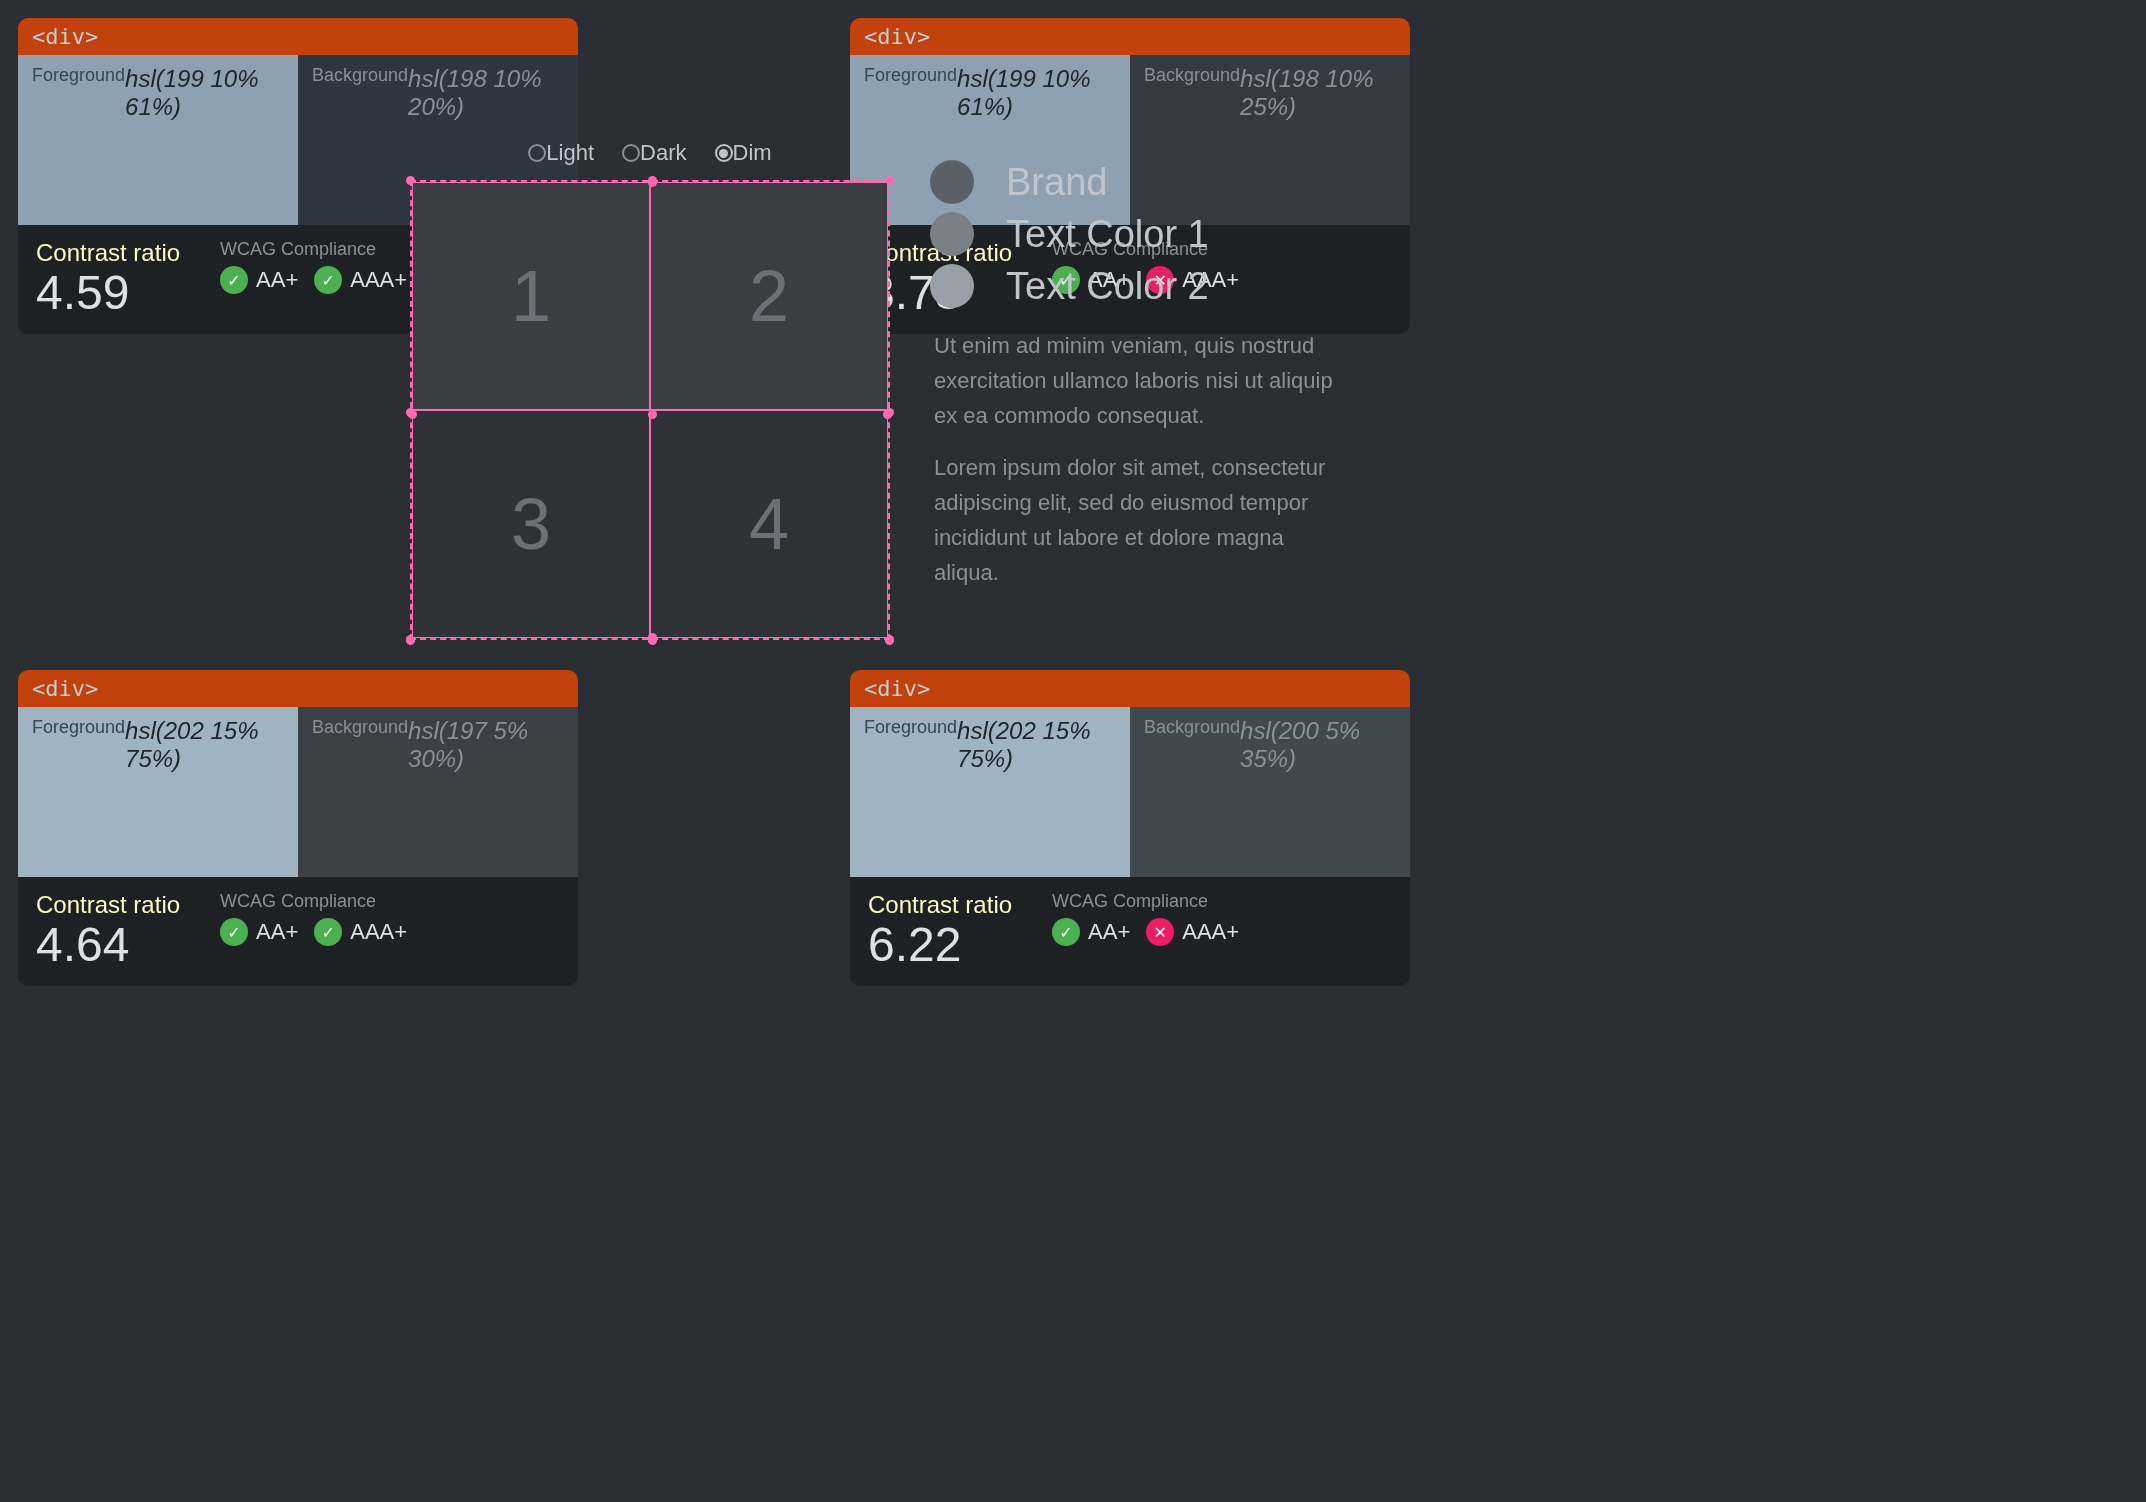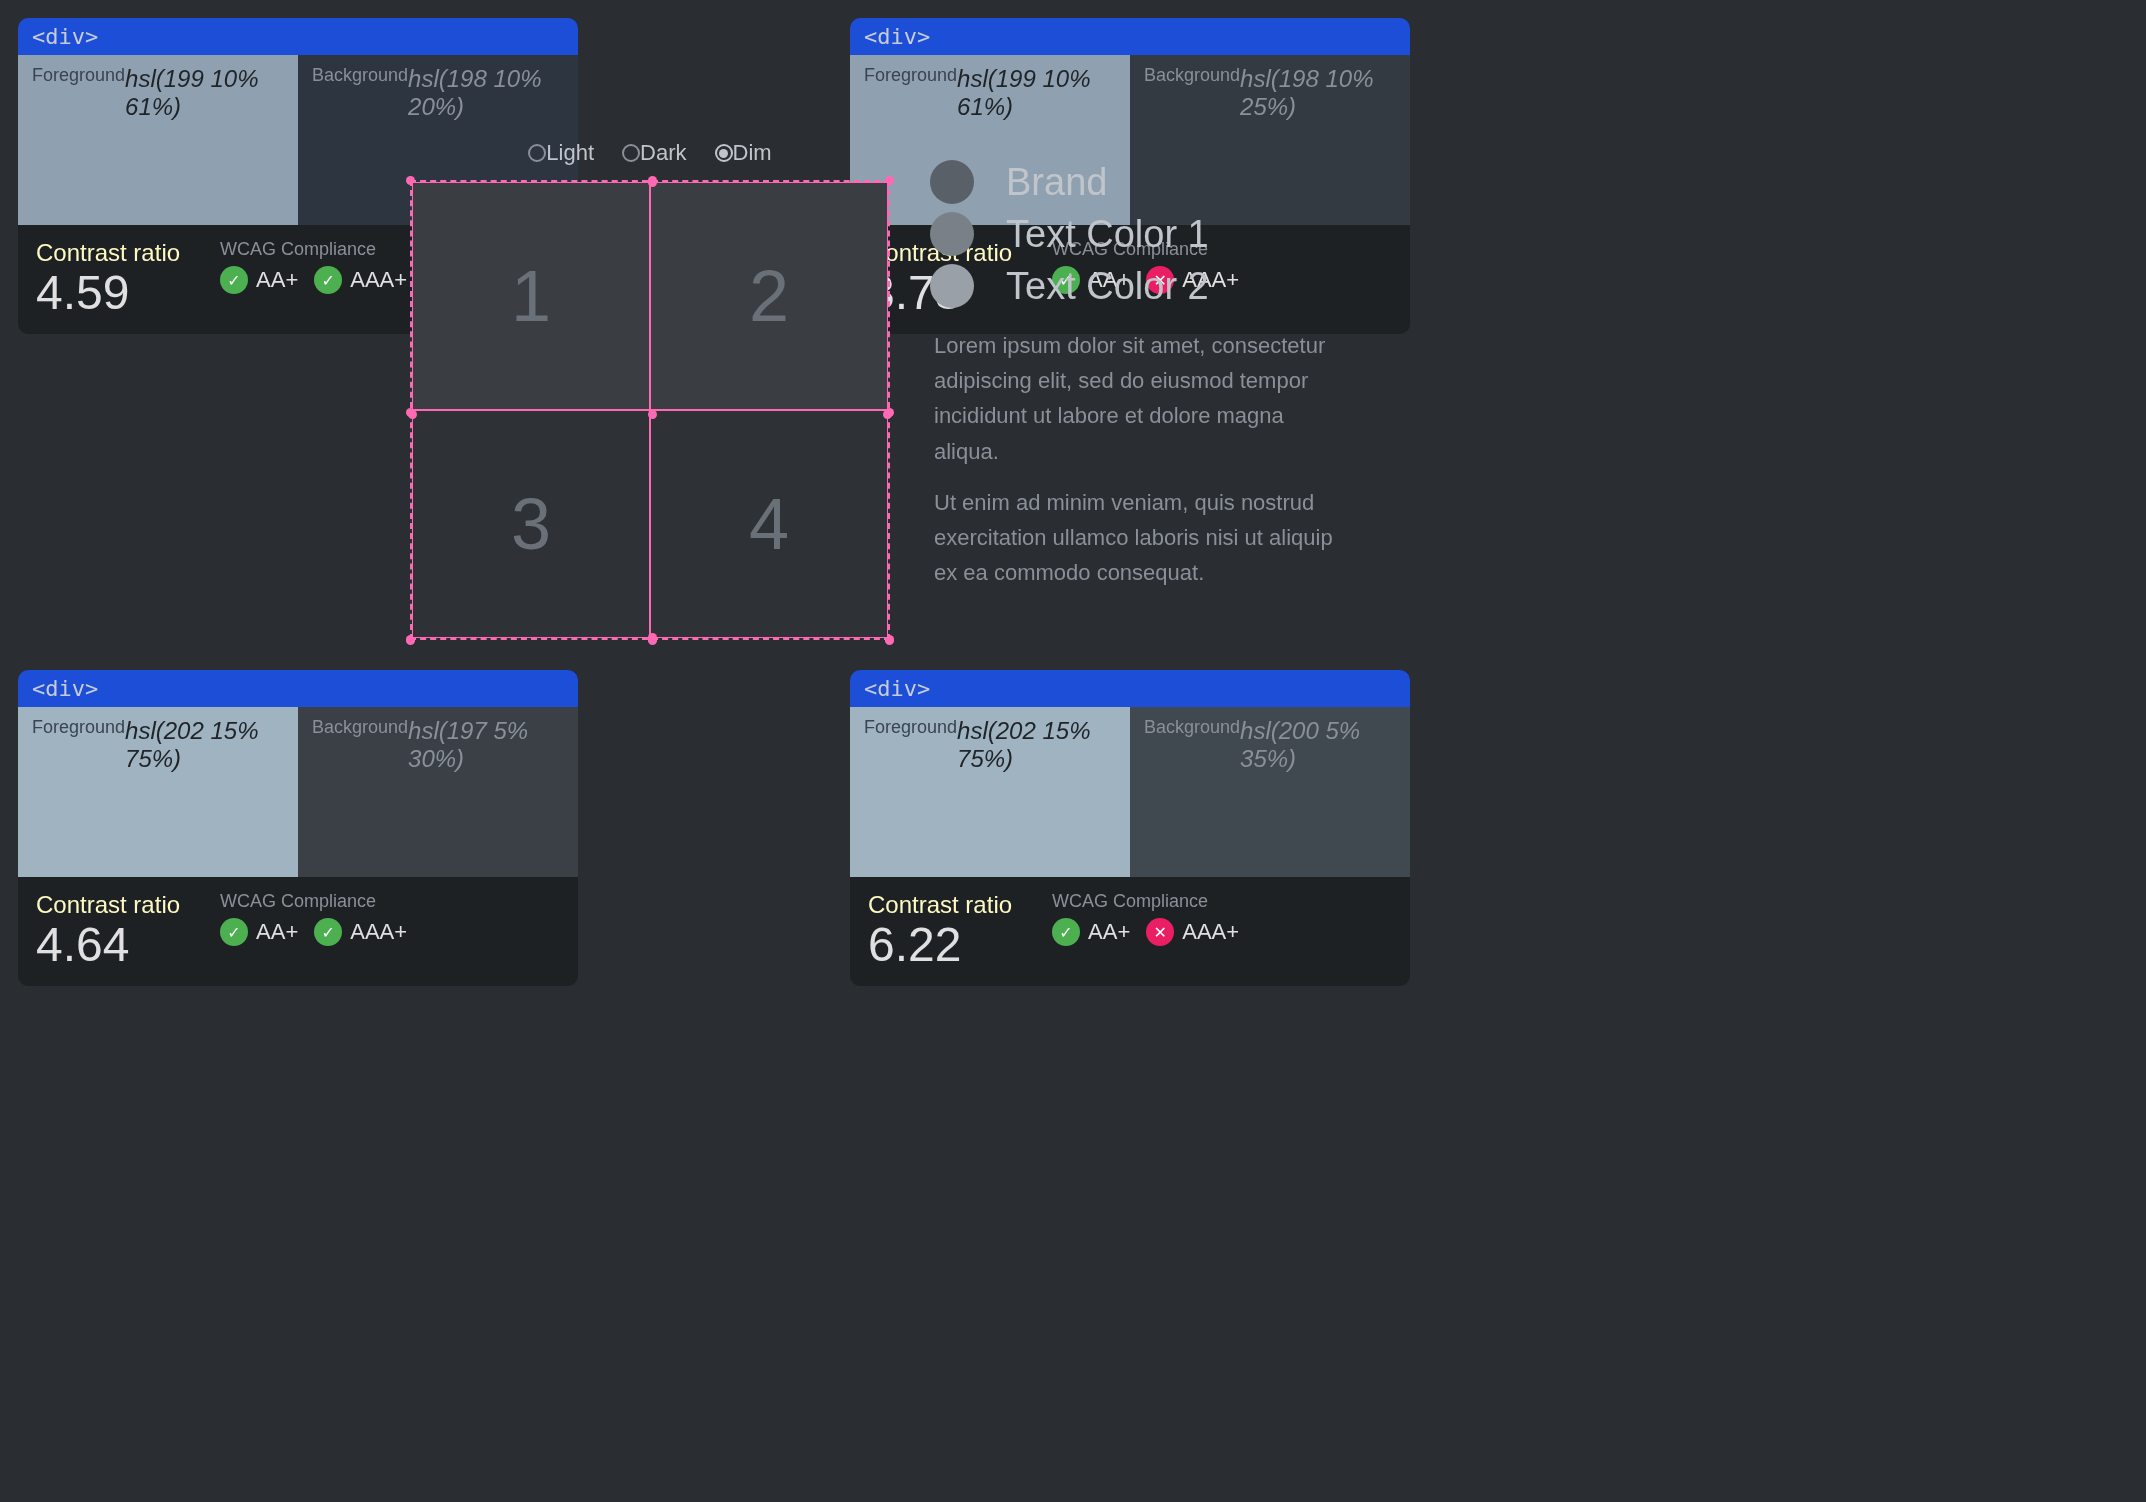--- a/index.html
+++ b/index.html
@@ -14,21 +14,21 @@
     }
 
     .card {
       background: #1e2124;
       border-radius: 10px;
       overflow: hidden;
       position: absolute;
     }
 
     .card-title {
-      background: #1d4ed8;
+      background: #c2410c;
       padding: 6px 14px;
       font-size: 22px;
       color: #c8cdd3;
       font-family: monospace;
     }
 
     .color-swatches {
       display: flex;
       flex-direction: row;
     }
@@ -496,16 +496,16 @@
   <div class="legend-item">
     <div class="legend-circle legend-text1"></div>
     <span class="legend-label">Text Color 1</span>
   </div>
   <div class="legend-item">
     <div class="legend-circle legend-text2"></div>
     <span class="legend-label">Text Color 2</span>
   </div>
 
   <div class="body-text">
+    <p>Ut enim ad minim veniam, quis nostrud exercitation ullamco laboris nisi ut aliquip ex ea commodo consequat.</p>
     <p>Lorem ipsum dolor sit amet, consectetur adipiscing elit, sed do eiusmod tempor incididunt ut labore et dolore magna aliqua.</p>
-    <p>Ut enim ad minim veniam, quis nostrud exercitation ullamco laboris nisi ut aliquip ex ea commodo consequat.</p>
   </div>
 </div>
 
 </body></html>

